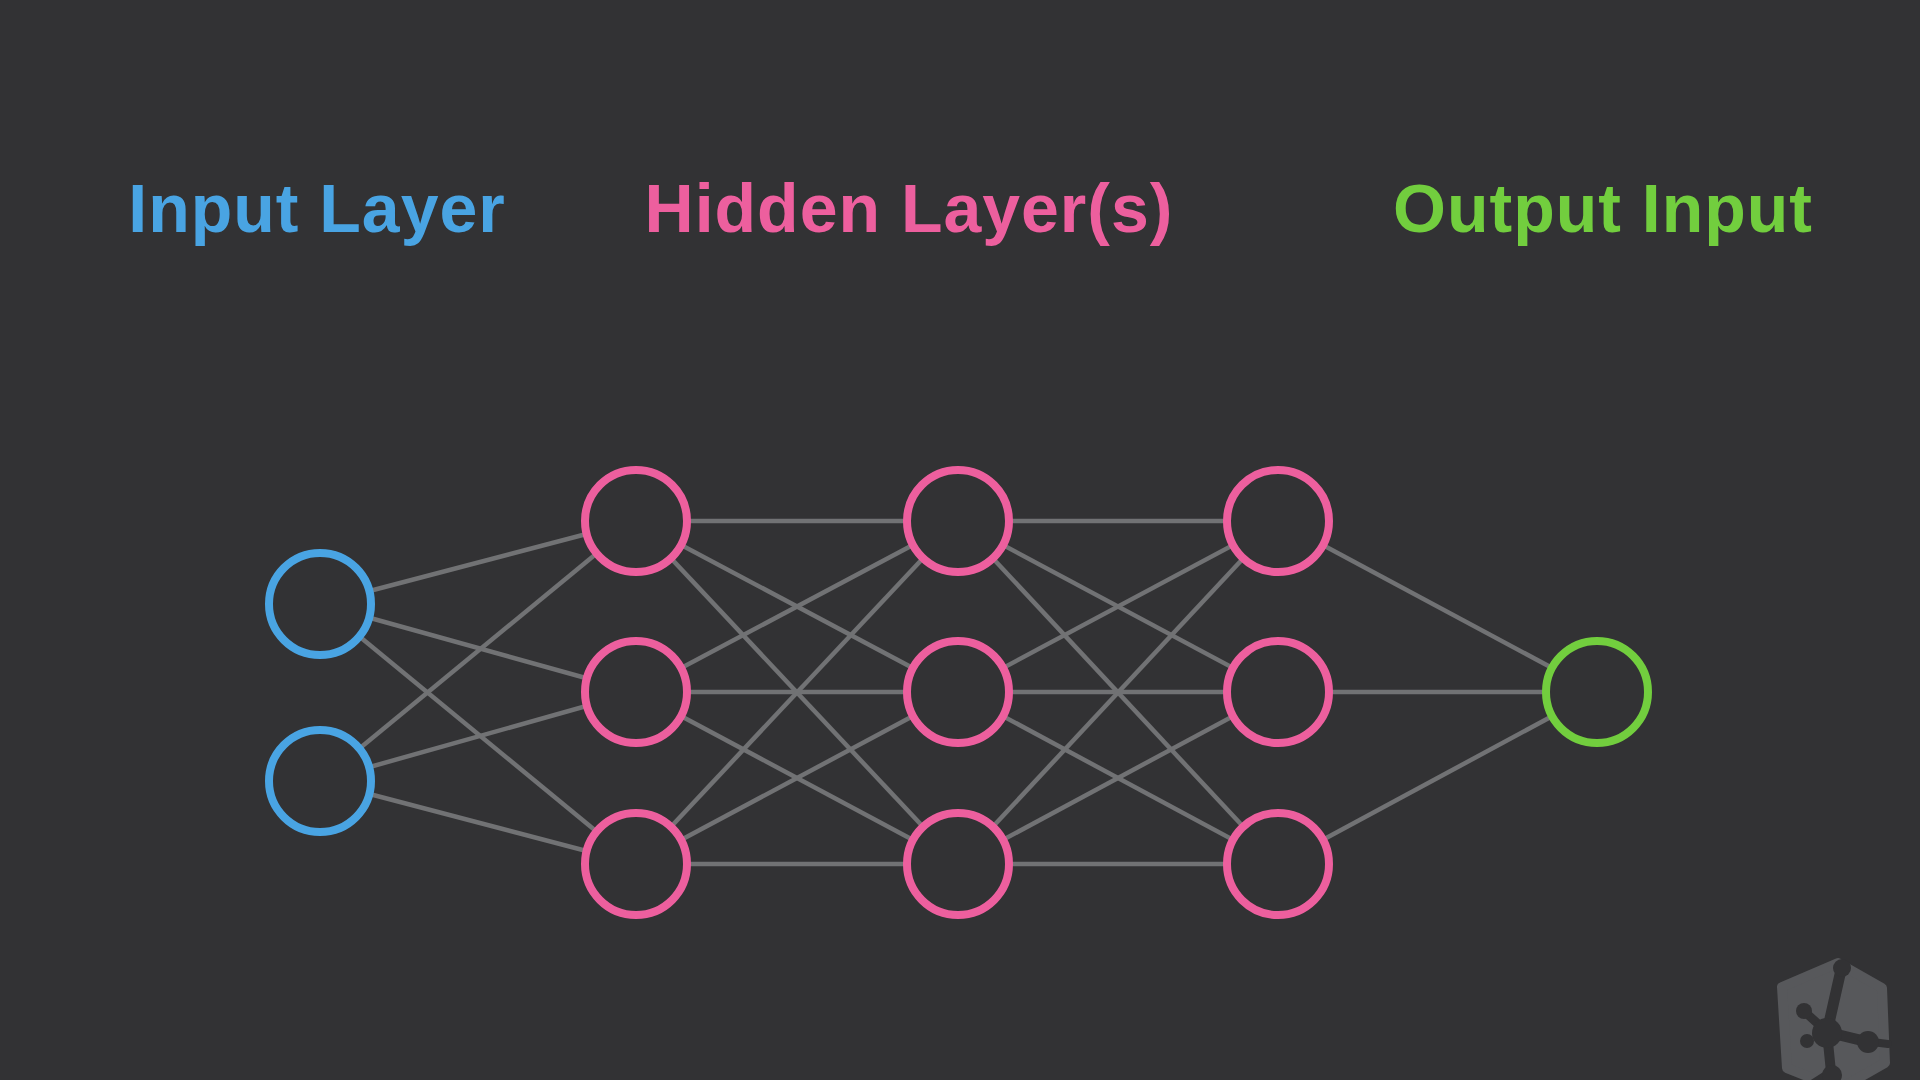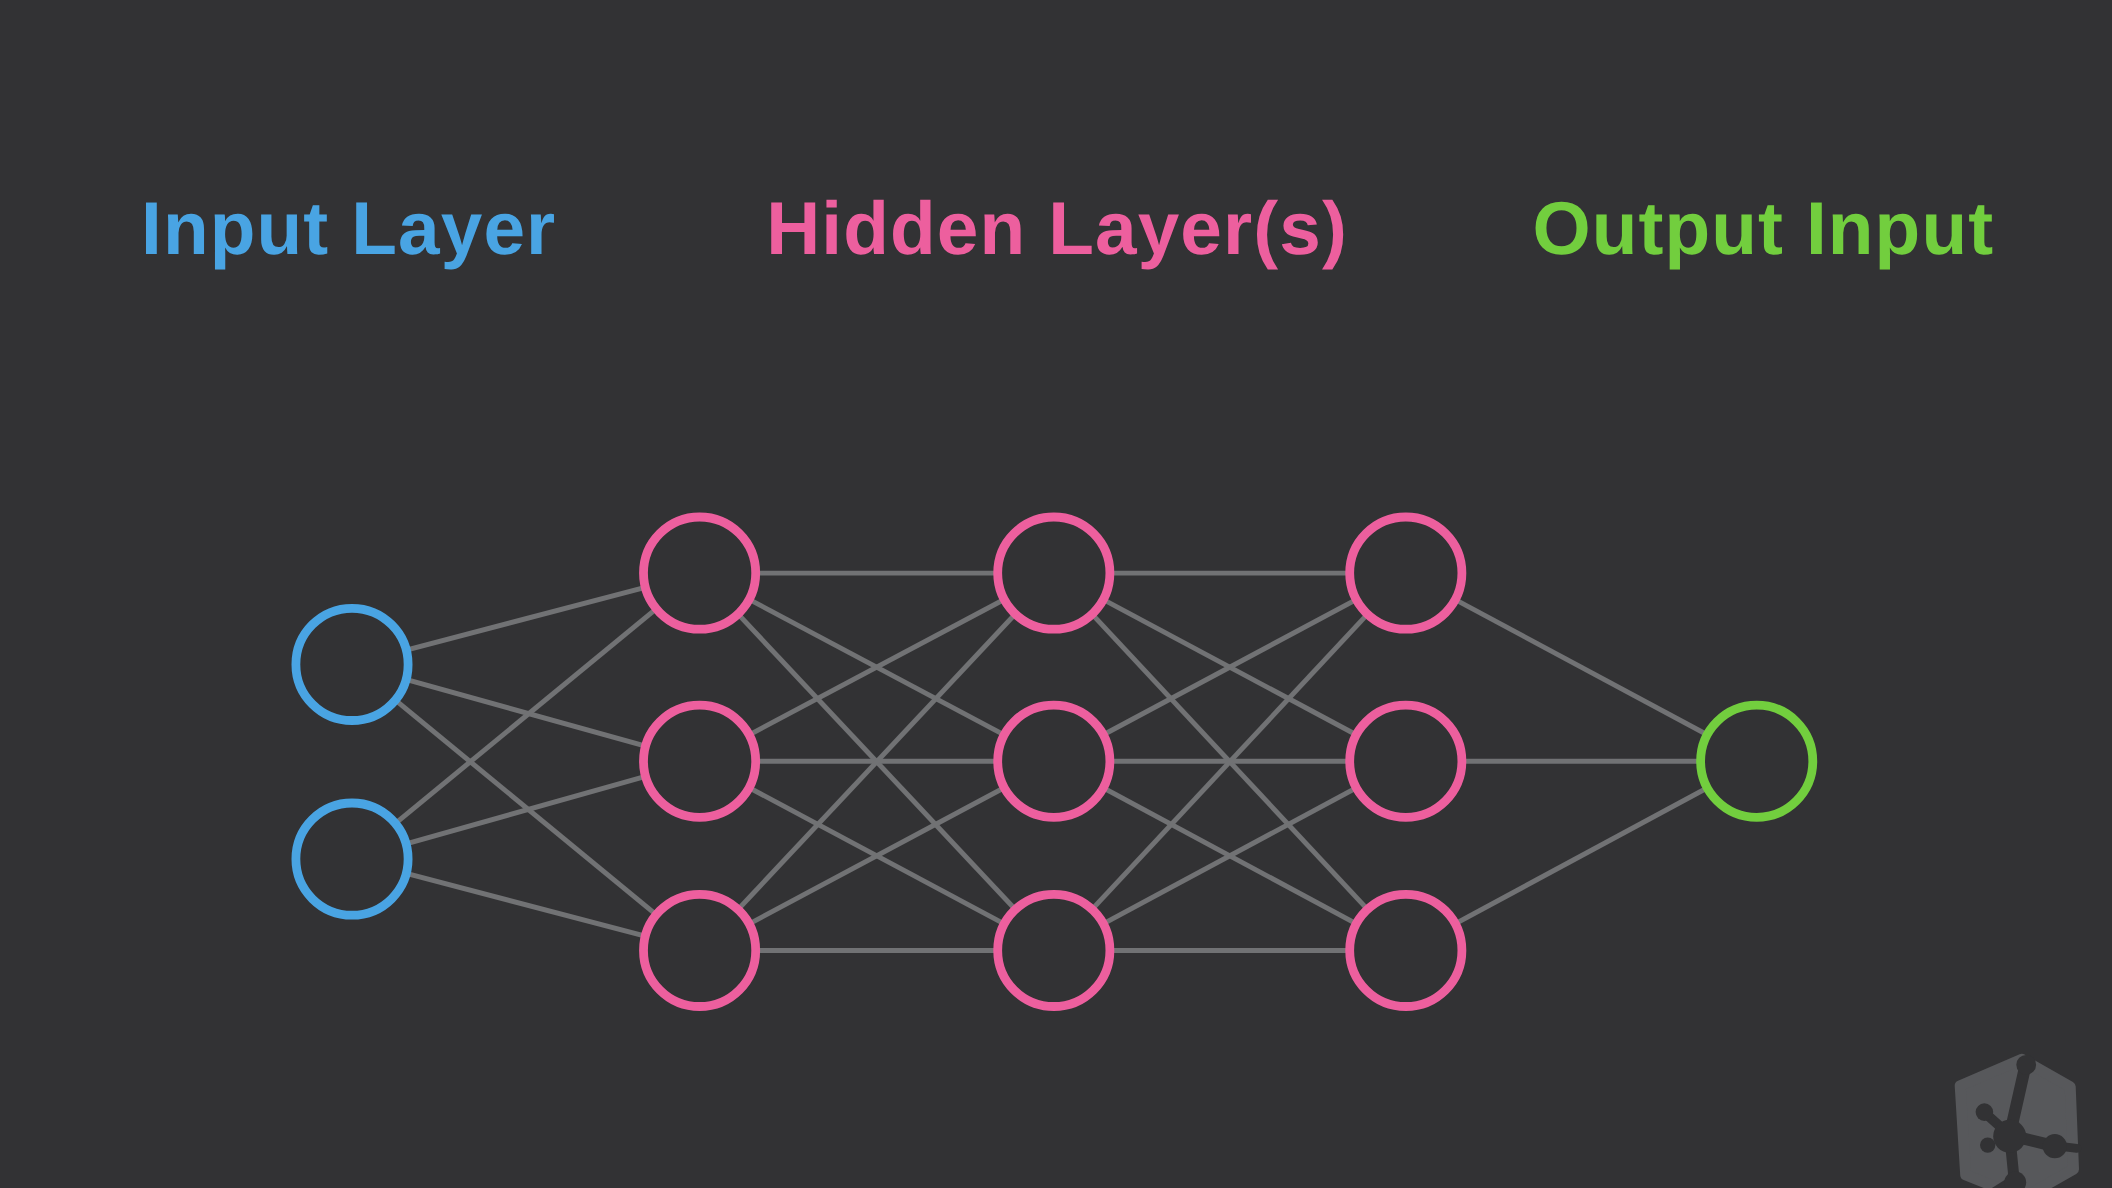--- a/index.html
+++ b/index.html
@@ -37,21 +37,21 @@
     display: block;
   }
 </style>
 </head>
 <body style="background: rgb(50, 50, 52);">
 
 <div class="stage">
 
   <div class="layer-label" style="color: rgb(73, 164, 227); left: 317px;">Input Layer</div>
 
-  <div class="layer-label" style="color: rgb(237, 95, 158); left: 961px;">Hidden Layer(s)</div>
+  <div class="layer-label" style="color: rgb(237, 95, 158); left: 909px;">Hidden Layer(s)</div>
 
   <div class="layer-label" style="color: rgb(114, 206, 62); left: 1603px;">Output Input</div>
 
   <svg class="net-svg" viewBox="0 0 1920 1080">
     <g id="links-group">
         <line x1="320" y1="560" x2="636" y2="477" stroke="#717274" stroke-width="4.5"></line>
         <line x1="320" y1="560" x2="636" y2="648" stroke="#717274" stroke-width="4.5"></line>
         <line x1="320" y1="560" x2="636" y2="820" stroke="#717274" stroke-width="4.5"></line>
         <line x1="320" y1="737" x2="636" y2="477" stroke="#717274" stroke-width="4.5"></line>
         <line x1="320" y1="737" x2="636" y2="648" stroke="#717274" stroke-width="4.5"></line>

